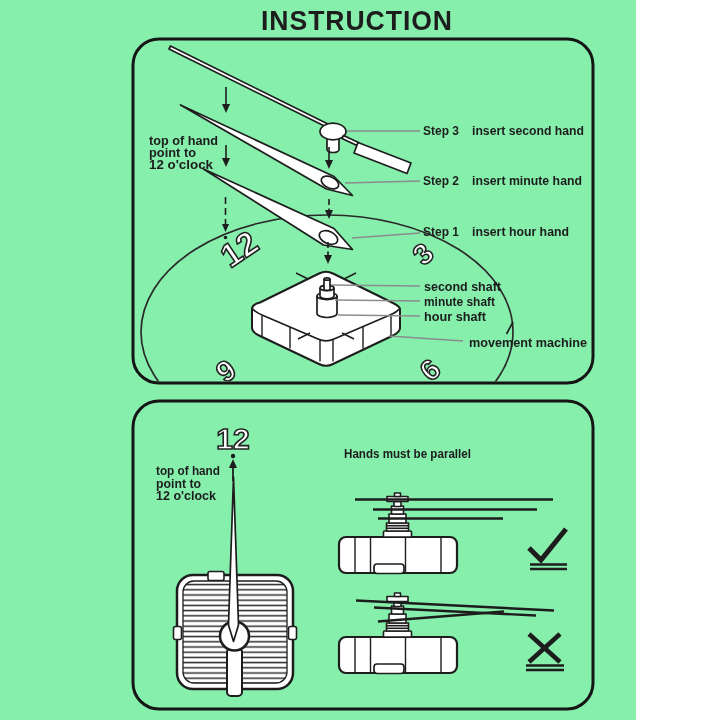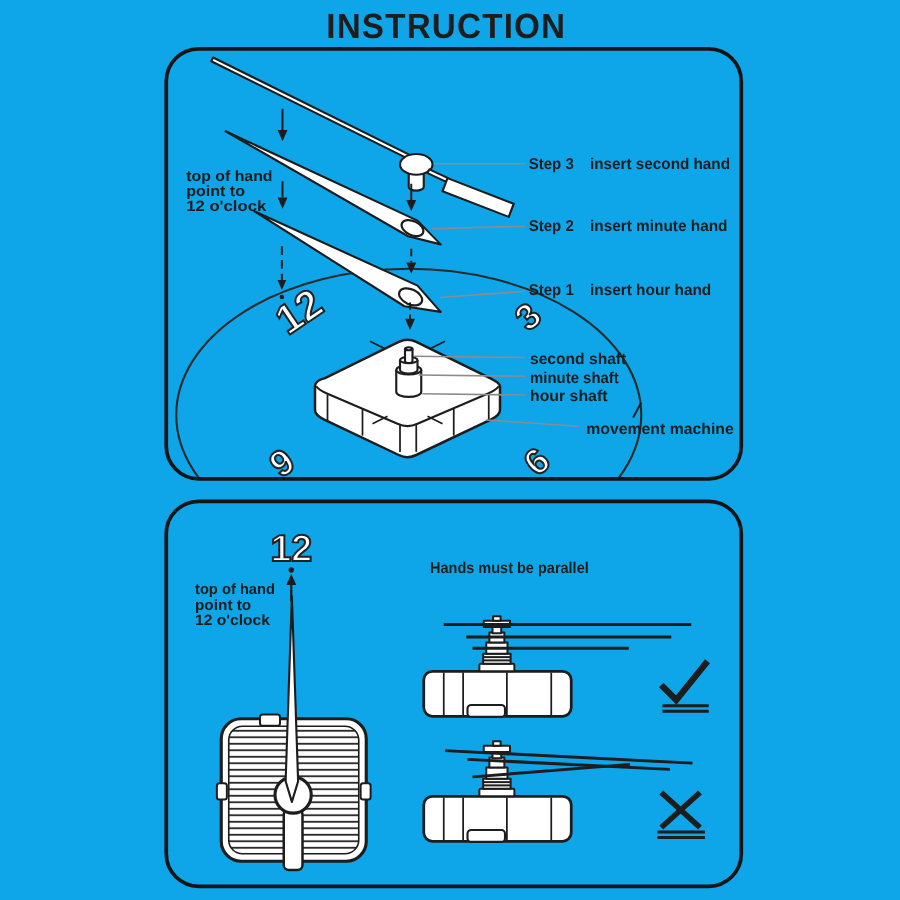--- a/index.html
+++ b/index.html
@@ -5,23 +5,23 @@
   html, body {
     margin: 0;
     padding: 0;
     background: #ffffff;
     width: 720px;
     height: 720px;
     font-family: "Liberation Sans", sans-serif;
   }
   .sheet {
     position: relative;
-    width: 720px;
+    width: 636px;
     height: 720px;
-    background: #0ea5e9;
+    background: #86efac;
     overflow: hidden;
   }
   svg { position: absolute; left: 0; top: 0; }
   text {
     font-family: "Liberation Sans", "DejaVu Sans", sans-serif;
     fill: #1d1d1d;
   }
   .lbl  { font-weight: bold; font-size: 12.5px; }
   .note { font-weight: bold; font-size: 12px; }
   .ttl  { font-weight: bold; font-size: 28px; letter-spacing: 1px; }

